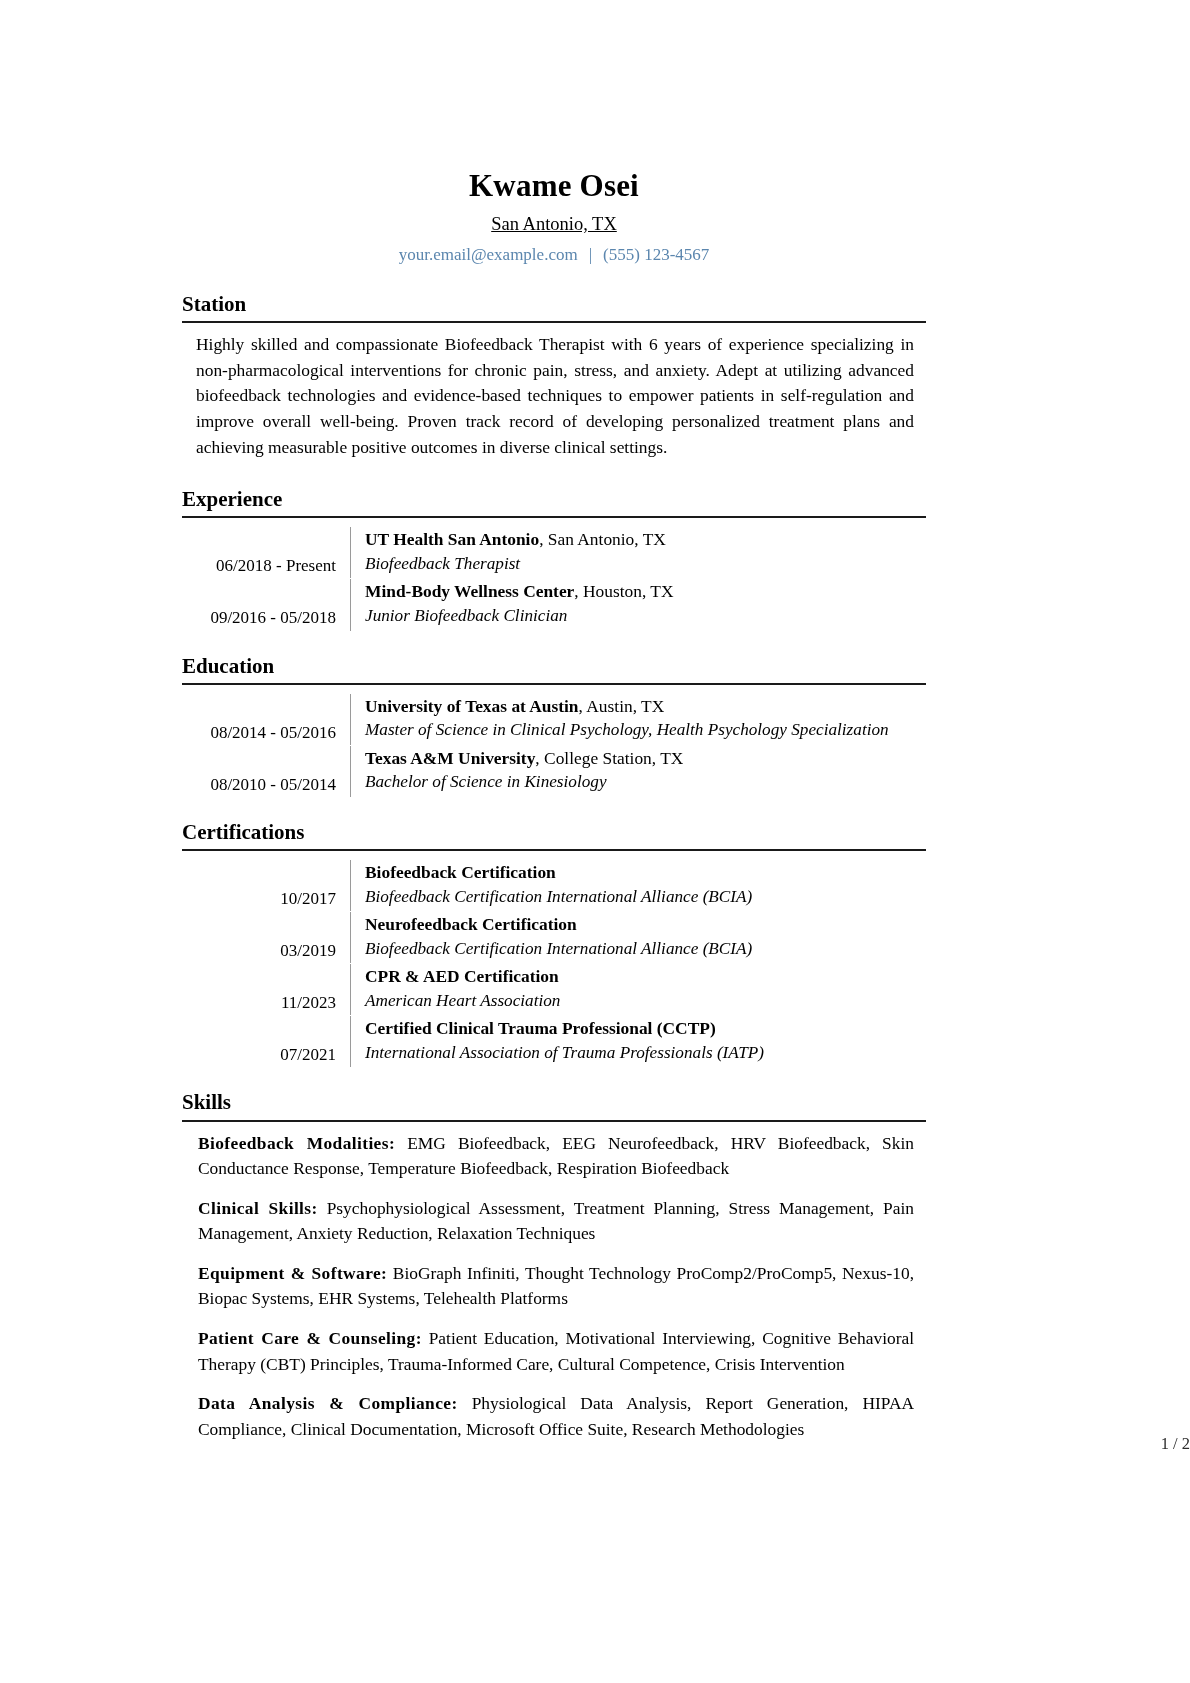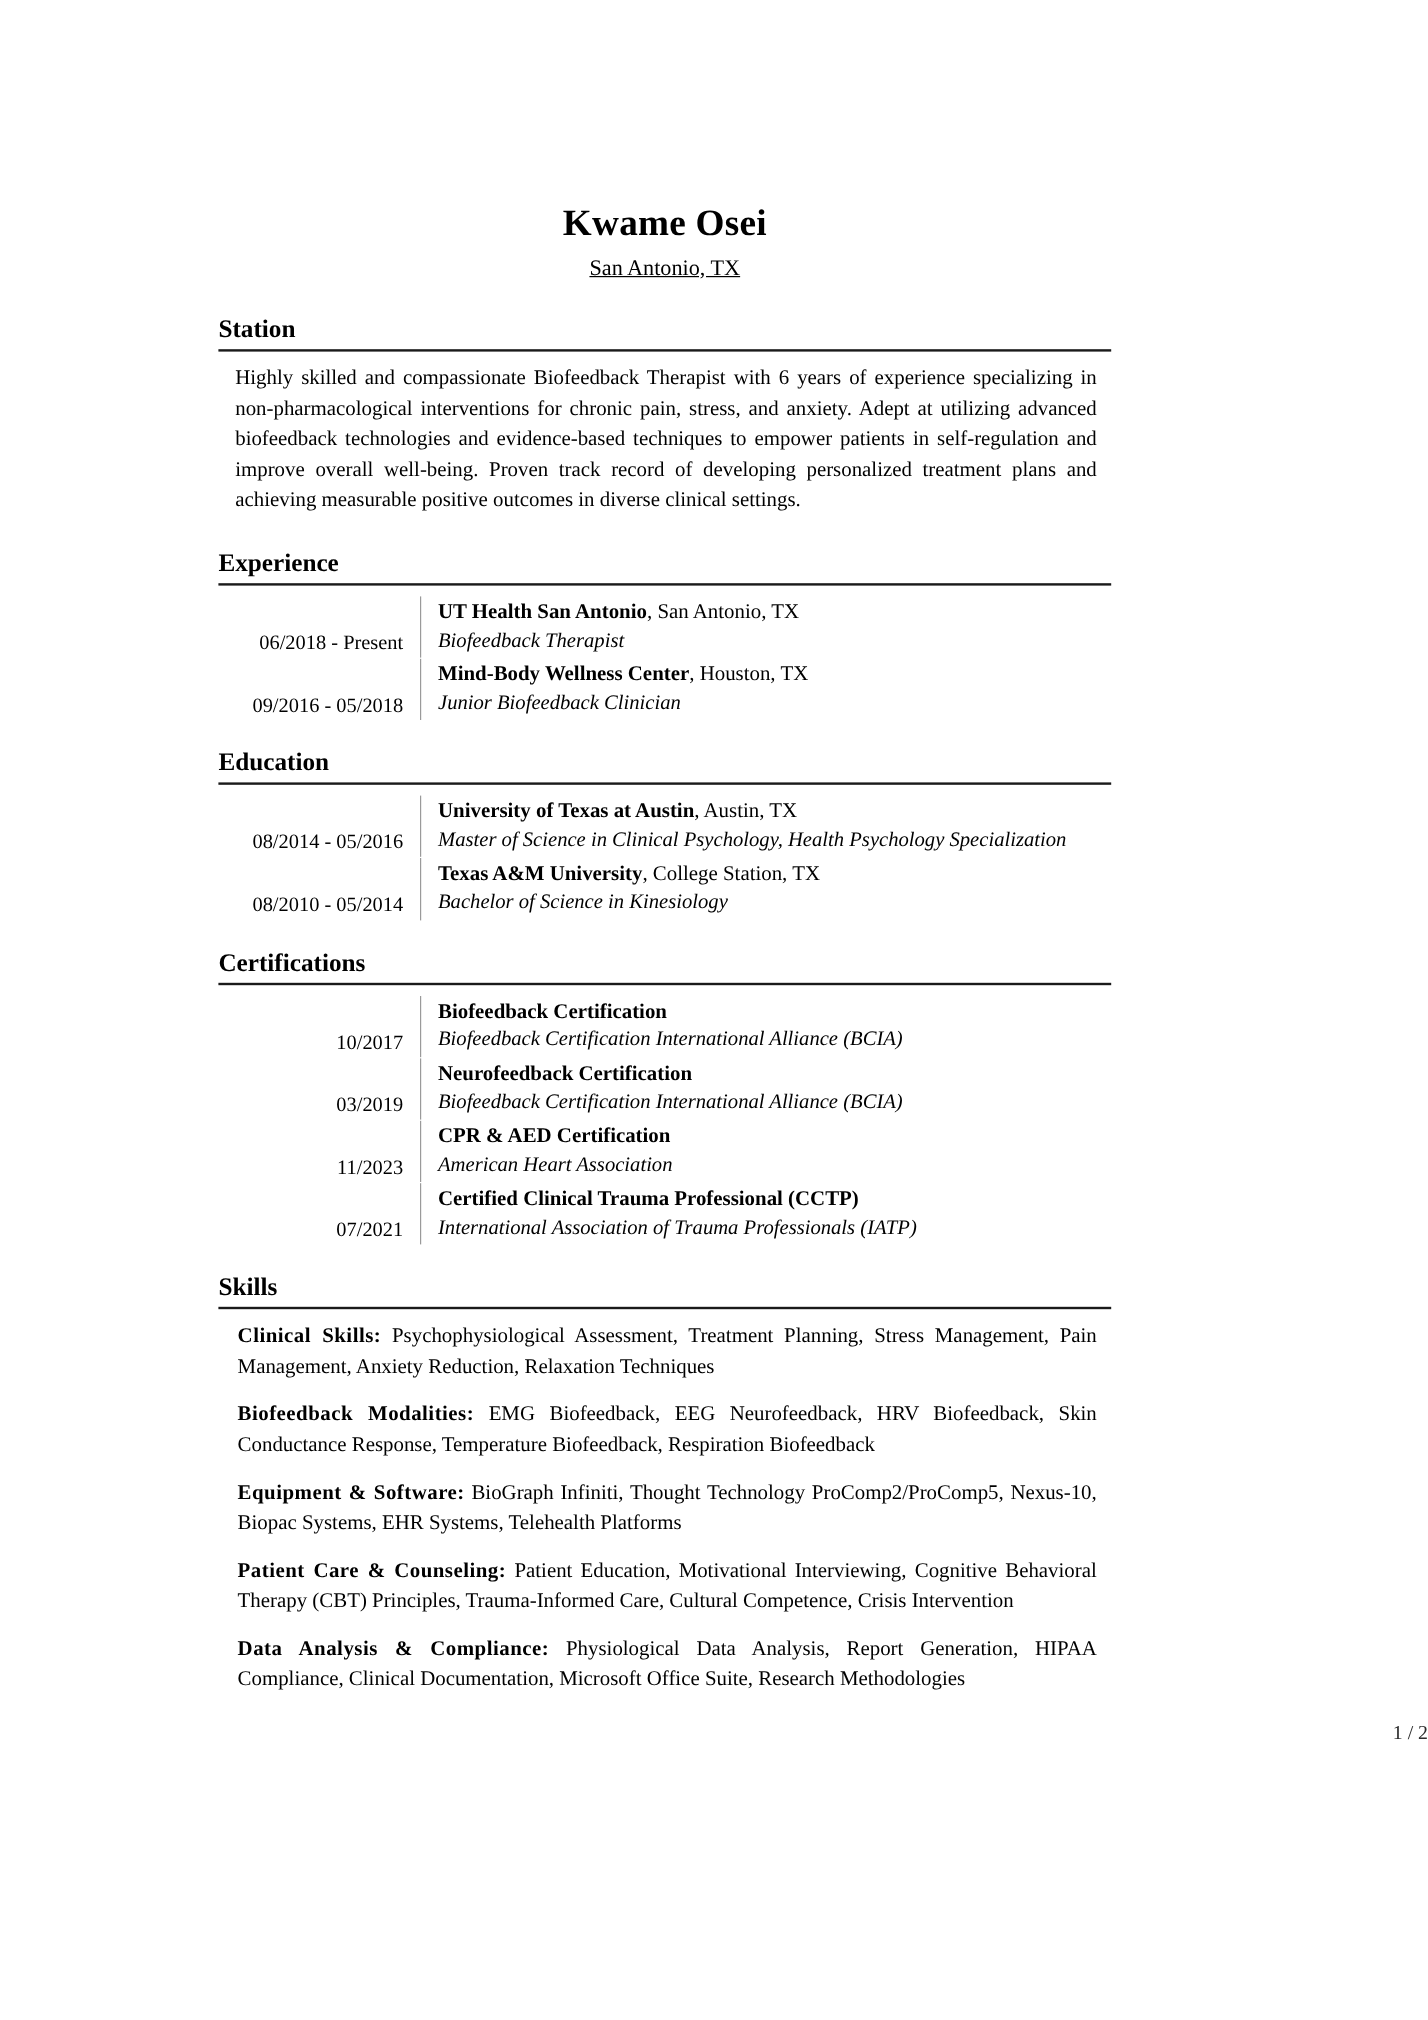--- a/index.html
+++ b/index.html
@@ -149,20 +149,23 @@
 </style>
 </head>
 <body>
 
 <div class="page">
   <div class="content">
 
     <div class="doc-header">
       <div class="cand-name">Kwame Osei</div>
       <div class="cand-location">San Antonio, TX</div>
+      <div class="cand-contact">
+        <a class="contact-link" href="#">your.email@example.com</a><span class="sep">|</span><a class="contact-link" href="#">(555) 123-4567</a>
+      </div>
     </div>
 
     <div class="section">
       <div class="section-title">Station</div>
       <div class="section-rule"></div>
       <div class="summary-text">Highly skilled and compassionate Biofeedback Therapist with 6 years of experience specializing in non-pharmacological interventions for chronic pain, stress, and anxiety. Adept at utilizing advanced biofeedback technologies and evidence-based techniques to empower patients in self-regulation and improve overall well-being. Proven track record of developing personalized treatment plans and achieving measurable positive outcomes in diverse clinical settings.</div>
     </div>
 
     <div class="section">
       <div class="section-title">Experience</div>
@@ -240,23 +243,23 @@
           <div class="entry-head"><span class="entry-org">Certified Clinical Trauma Professional (CCTP)</span></div>
           <div class="entry-sub">International Association of Trauma Professionals (IATP)</div>
         </div>
       </div>
     </div>
 
     <div class="section tight">
       <div class="section-title">Skills</div>
       <div class="section-rule"></div>
 
+      <div class="skill-group"><span class="skill-label">Biofeedback Modalities:</span> <span>EMG Biofeedback, EEG Neurofeedback, HRV Biofeedback, Skin Conductance Response, Temperature Biofeedback, Respiration Biofeedback</span></div>
+
       <div class="skill-group"><span class="skill-label">Clinical Skills:</span> <span>Psychophysiological Assessment, Treatment Planning, Stress Management, Pain Management, Anxiety Reduction, Relaxation Techniques</span></div>
-
-      <div class="skill-group"><span class="skill-label">Biofeedback Modalities:</span> <span>EMG Biofeedback, EEG Neurofeedback, HRV Biofeedback, Skin Conductance Response, Temperature Biofeedback, Respiration Biofeedback</span></div>
 
       <div class="skill-group"><span class="skill-label">Equipment &amp; Software:</span> <span>BioGraph Infiniti, Thought Technology ProComp2/ProComp5, Nexus-10, Biopac Systems, EHR Systems, Telehealth Platforms</span></div>
 
       <div class="skill-group"><span class="skill-label">Patient Care &amp; Counseling:</span> <span>Patient Education, Motivational Interviewing, Cognitive Behavioral Therapy (CBT) Principles, Trauma-Informed Care, Cultural Competence, Crisis Intervention</span></div>
 
       <div class="skill-group"><span class="skill-label">Data Analysis &amp; Compliance:</span> <span>Physiological Data Analysis, Report Generation, HIPAA Compliance, Clinical Documentation, Microsoft Office Suite, Research Methodologies</span></div>
     </div>
 
   </div>
 

